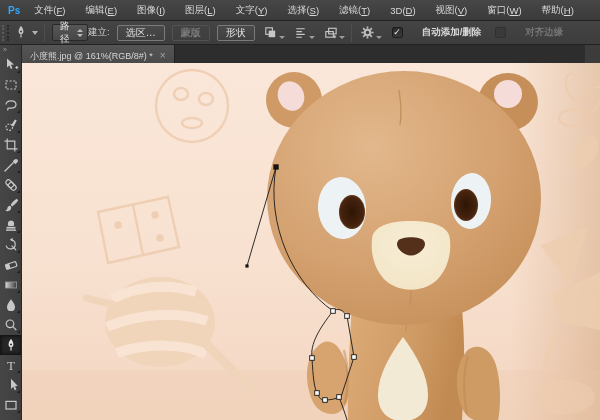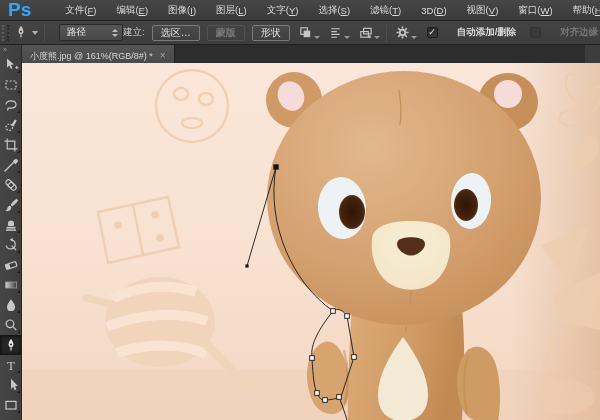--- a/index.html
+++ b/index.html
@@ -10,38 +10,38 @@
     -webkit-font-smoothing:antialiased; cursor:default;
   }
 
   
   .menubar {
     position:absolute; top:0; left:0; right:0; height:21px;
     background:linear-gradient(#474747,#3a3a3a);
     border-bottom:1px solid #232323;
     display:flex; align-items:center; padding-left:8px;
   }
-  .ps-logo { color:#31a8ff; font-weight:bold; font-size:19px; margin-right:24px; letter-spacing:0; }
+  .ps-logo { color:#31a8ff; font-weight:bold; font-size:10px; margin-right:4px; letter-spacing:0; }
   .menu-item { font-size:9.5px; color:#d9d9d9; padding:0 10px; height:100%; display:flex; align-items:center; white-space:nowrap;justify-content:center; }
   .menu-item u { text-decoration:underline; }
 
   
   .optionsbar {
     position:absolute; top:21px; left:0; right:0; height:24px;
     background:linear-gradient(#444,#3d3d3d);
     border-bottom:1px solid #222;
     display:flex; align-items:center; font-size:9.5px; color:#dadada;
   }
   .grip { width:7px; height:16px; margin-left:2px; border-left:2px dotted #5c5c5c; border-right:2px dotted #2a2a2a; }
   .tool-preset { display:flex; align-items:center; margin-left:4px; }
   .caret-down { width:0; height:0; border-left:3px solid transparent; border-right:3px solid transparent; border-top:4px solid #b3b3b3; margin-left:3px; }
   .vsep { width:1px; height:18px; background:#2d2d2d; border-right:1px solid #4e4e4e; margin:0 6px; }
   .mode-select {
     display:flex; align-items:center; justify-content:space-between;
-    width:64px; height:17px; padding:0 4px 0 7px; margin-left:8px;
+    width:36px; height:17px; padding:0 4px 0 7px; margin-left:1px;
     background:linear-gradient(#565656,#474747);
     border:1px solid #292929; border-radius:2px; color:#e6e6e6;
   }
   .stepper { display:flex; flex-direction:column; gap:2px; }
   .stepper i { width:0; height:0; border-left:3px solid transparent; border-right:3px solid transparent; }
   .stepper .up { border-bottom:3px solid #bbb; }
   .stepper .dn { border-top:3px solid #bbb; }
   .ob-label { color:#cfcfcf; }
   .ob-btn {
     margin-left:7px; height:16px; padding:0 8px; display:flex; align-items:center;

